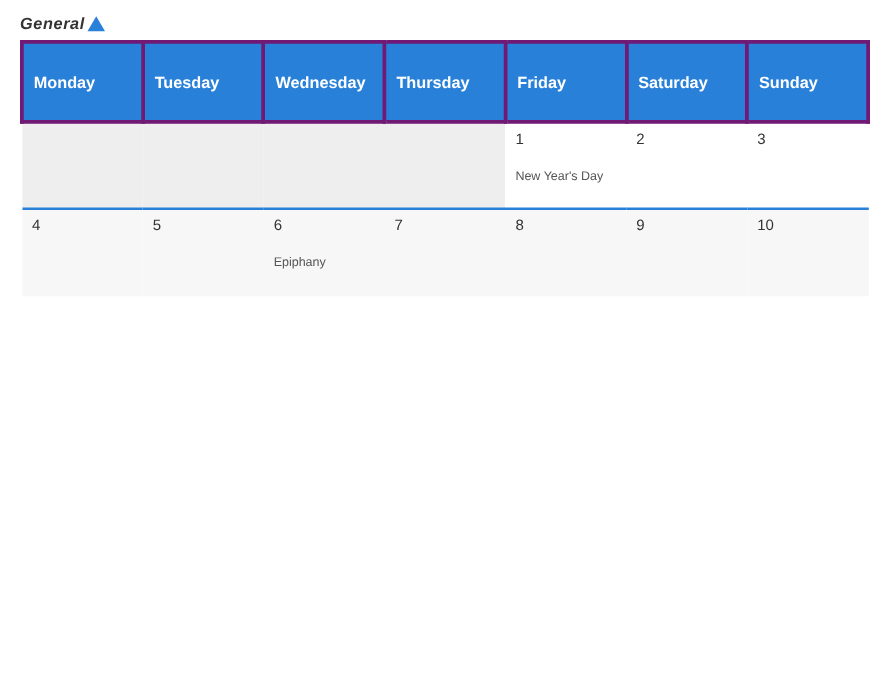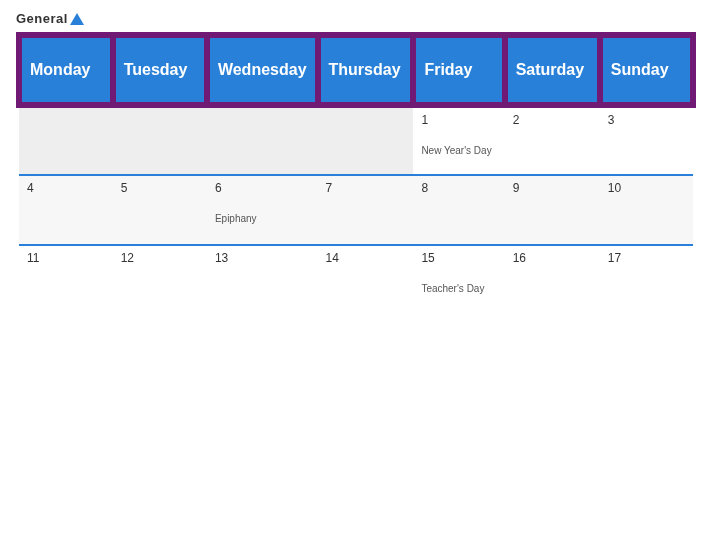--- a/index.html
+++ b/index.html
@@ -27,20 +27,21 @@
       display: flex;
       flex-direction: column;
       align-items: flex-start;
       line-height: 1;
     }
     .logo-general {
       font-size: 13px;
       font-weight: bold;
       color: #333;
       letter-spacing: 0.5px;
+      font-style: italic;
     }
     .logo-blue {
       font-size: 13px;
       font-weight: bold;
       color: #2980d9;
       letter-spacing: 0.5px;
     }
     .logo-triangle {
       display: inline-block;
       width: 0;
@@ -67,25 +68,25 @@
       min-width: 80px;
     }
     
     .calendar-table {
       width: 100%;
       border-collapse: collapse;
     }
     .calendar-table thead tr th {
       background: #2980d9;
       color: #fff;
-      font-size: 16px;
+      font-size: 13px;
       font-weight: bold;
       padding: 23px 8px;
       text-align: left;
-      border: 6px solid #701a75;
+      border: 3px solid #701a75;
     }
     .calendar-table tbody tr {
       border-top: 2px solid #2980d9;
     }
     .calendar-table tbody tr td {
       width: calc(100% / 7);
       height: 70px;
       vertical-align: top;
       padding: 5px 8px;
       border: none;
@@ -184,39 +185,15 @@
           <td>
             <span class="day-number">8</span>
           </td>
           <td>
             <span class="day-number">9</span>
           </td>
           <td>
             <span class="day-number">10</span>
           </td>
         </tr>
-        <tr>
-          <td>
-            <span class="day-number">11</span>
-          </td>
-          <td>
-            <span class="day-number">12</span>
-          </td>
-          <td>
-            <span class="day-number">13</span>
-          </td>
-          <td>
-            <span class="day-number">14</span>
-          </td>
-          <td>
-            <span class="day-number">15</span>
-            <span class="holiday-name">Teacher's Day</span>
-          </td>
-          <td>
-            <span class="day-number">16</span>
-          </td>
-          <td>
-            <span class="day-number">17</span>
-          </td>
-        </tr>
       </tbody>
   </table>
 </div>
 
 </body></html>

